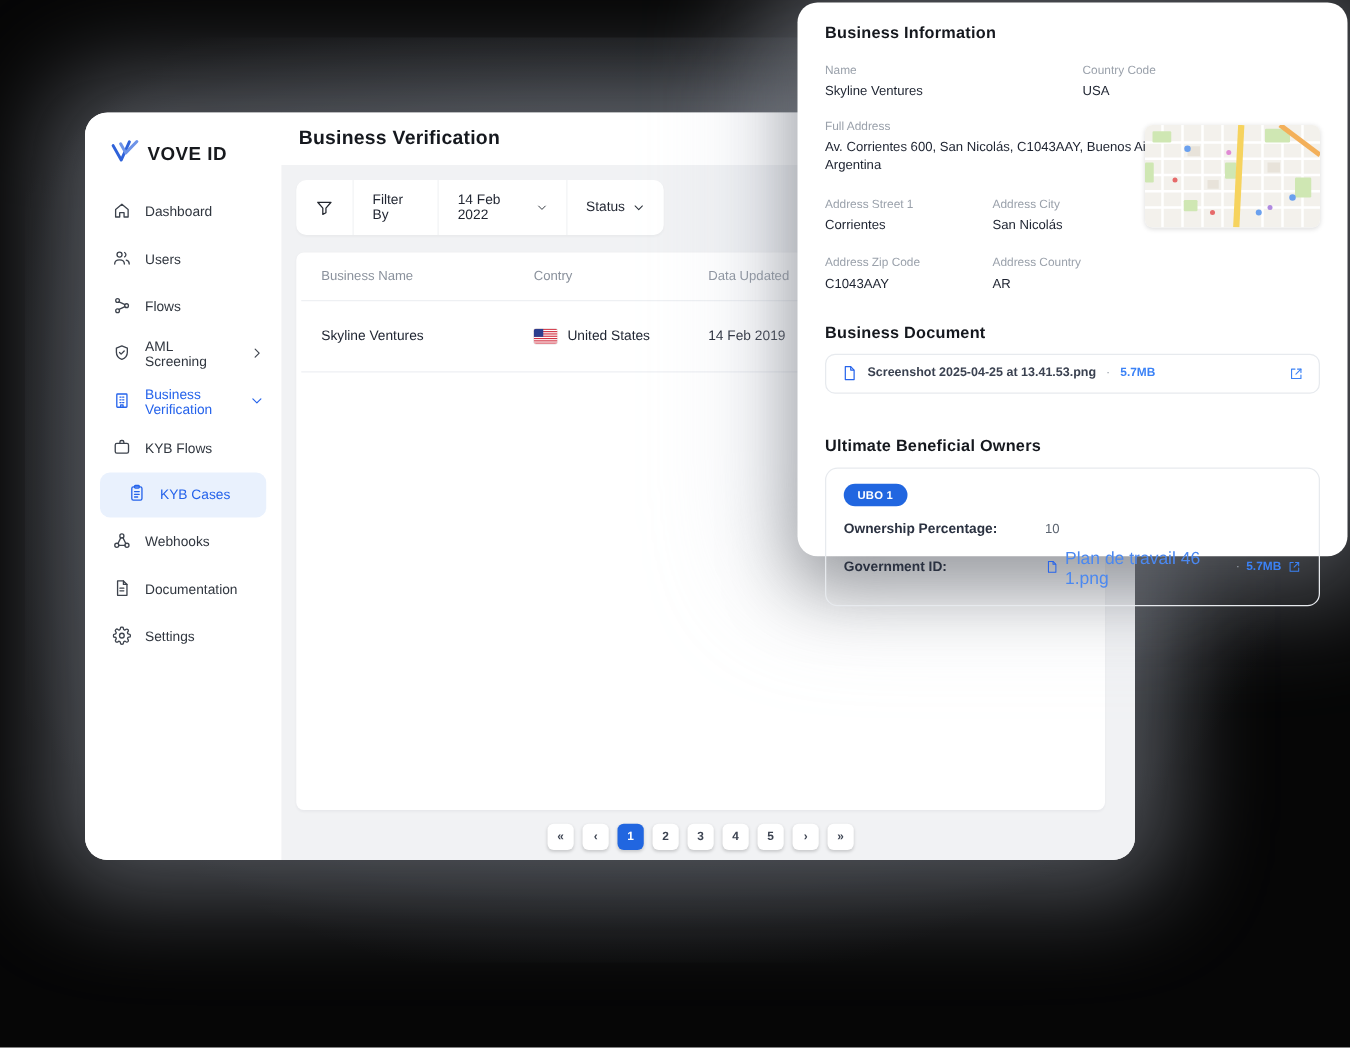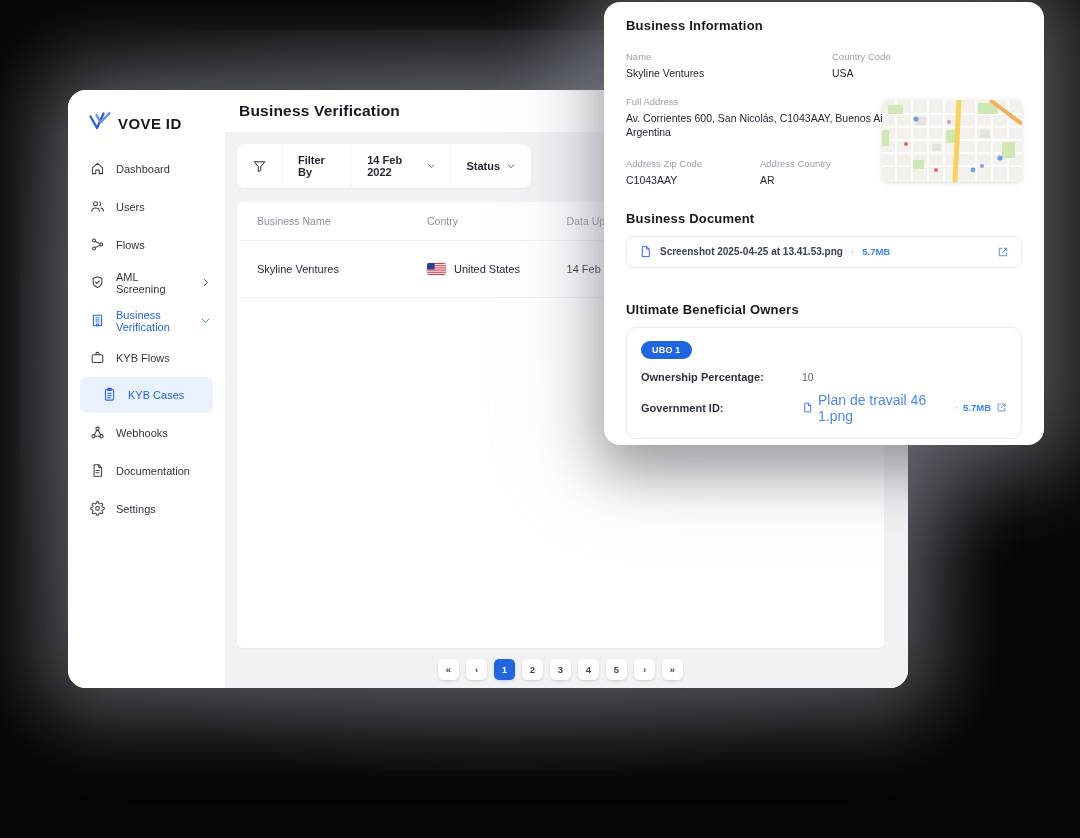--- a/index.html
+++ b/index.html
@@ -58,21 +58,21 @@
   .search-box svg { width:11px; height:11px; stroke:#6b7280; fill:none; stroke-width:2; }
   .search-box input {
     border:none; outline:none; background:transparent; width:100%;
     font-size:11px; color:#374151; font-family:"Liberation Sans", sans-serif;
   }
   .search-box input::placeholder { color:#9aa1ab; }
 
   .content-body { flex:1; background:#f1f2f4; padding:12px 24px 0 12px; display:flex; flex-direction:column; }
   .filter-card {
     width:294px; height:44px; background:#fff; border-radius:8px;
-    display:flex; align-items:center; font-size:11px; color:#1f2430; font-weight:700;
+    display:flex; align-items:center; font-size:11px; color:#1f2430; font-weight:400;
     box-shadow:0 1px 2px rgba(16,24,40,0.03);
   }
   .filter-cell { display:flex; align-items:center; justify-content:center; gap:6px; height:100%; padding:0 15px; border-right:1px solid #f2f3f5; }
   .filter-cell:last-child { border-right:none; }
   .filter-cell svg.funnel { width:15px; height:15px; stroke:#23272f; fill:none; stroke-width:1.6; stroke-linejoin:round; }
   .filter-cell svg.chev { width:10px; height:10px; stroke:#2a2f38; fill:none; stroke-width:2; stroke-linecap:round; stroke-linejoin:round; }
 
   .table-card {
     margin-top:14px; background:#fff; border-radius:6px; height:446px;
     padding:0 4px; box-shadow:0 1px 2px rgba(16,24,40,0.04);
@@ -86,21 +86,21 @@
   .pg-btn {
     min-width:21px; height:21px; padding:0 4px; background:#fff; border-radius:5px;
     display:flex; align-items:center; justify-content:center;
     font-size:9.5px; color:#3c4351; font-weight:600; cursor:pointer;
     box-shadow:0 1px 2.5px rgba(0,0,0,0.16);
   }
   .pg-btn.active { background:#2166e0; color:#fff; }
 
   
   .panel {
-    position:absolute; left:604px; top:2px; width:440px; height:443px;
+    position:absolute; left:638px; top:2px; width:440px; height:443px;
     background:#fff; border-radius:16px; z-index:10; padding:16px 22px;
     box-shadow:0 0 90px 30px rgba(200,208,222,0.42), 0 22px 55px rgba(0,0,0,0.5);
   }
   .panel h2 { font-size:13px; font-weight:700; color:#15181e; letter-spacing:0.2px; }
   .f-label { font-size:9.5px; color:#9aa1ab; margin-bottom:4px; }
   .f-value { font-size:10.5px; color:#1d2330; font-weight:500; line-height:1.35; }
   .f-row { display:flex; margin-top:18px; }
   .f-col-a { width:206px; } .f-col-b { flex:1; }
   .f-row.narrow .f-col-a { width:134px; }
   .full-addr { margin-top:16px; }
@@ -332,20 +332,30 @@
       <div class="f-label">Country Code</div>
       <div class="f-value">USA</div>
     </div>
   </div>
 
   <div class="full-addr">
     <div class="f-label">Full Address</div>
     <div class="f-value">Av. Corrientes 600, San Nicolás, C1043AAY, Buenos Aires, Argentina</div>
   </div>
 
+  <div class="f-row narrow">
+    <div class="f-col-a">
+      <div class="f-label">Address Street 1</div>
+      <div class="f-value">Corrientes</div>
+    </div>
+    <div class="f-col-b">
+      <div class="f-label">Address City</div>
+      <div class="f-value">San Nicolás</div>
+    </div>
+  </div>
 
   <div class="f-row narrow">
     <div class="f-col-a">
       <div class="f-label">Address Zip Code</div>
       <div class="f-value">C1043AAY</div>
     </div>
     <div class="f-col-b">
       <div class="f-label">Address Country</div>
       <div class="f-value">AR</div>
     </div>

